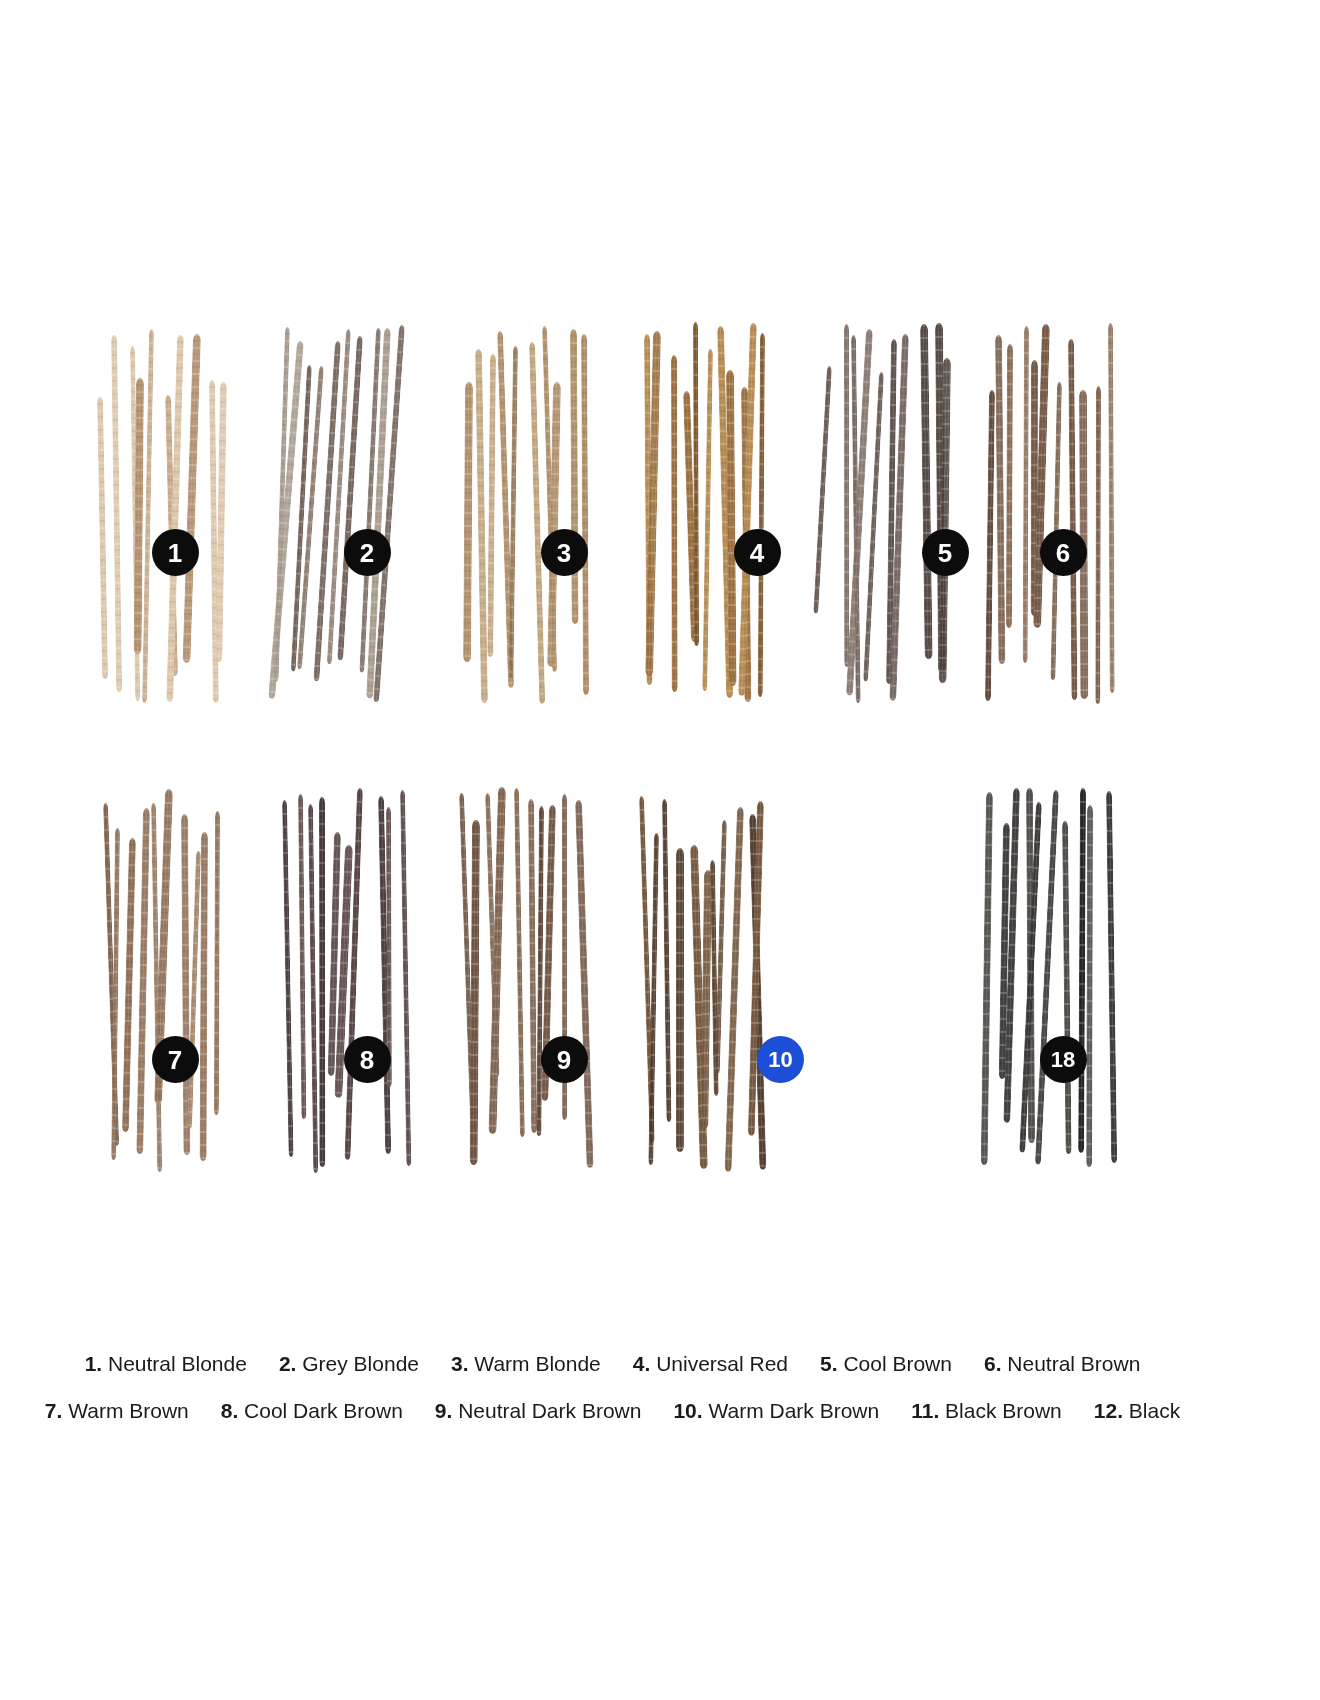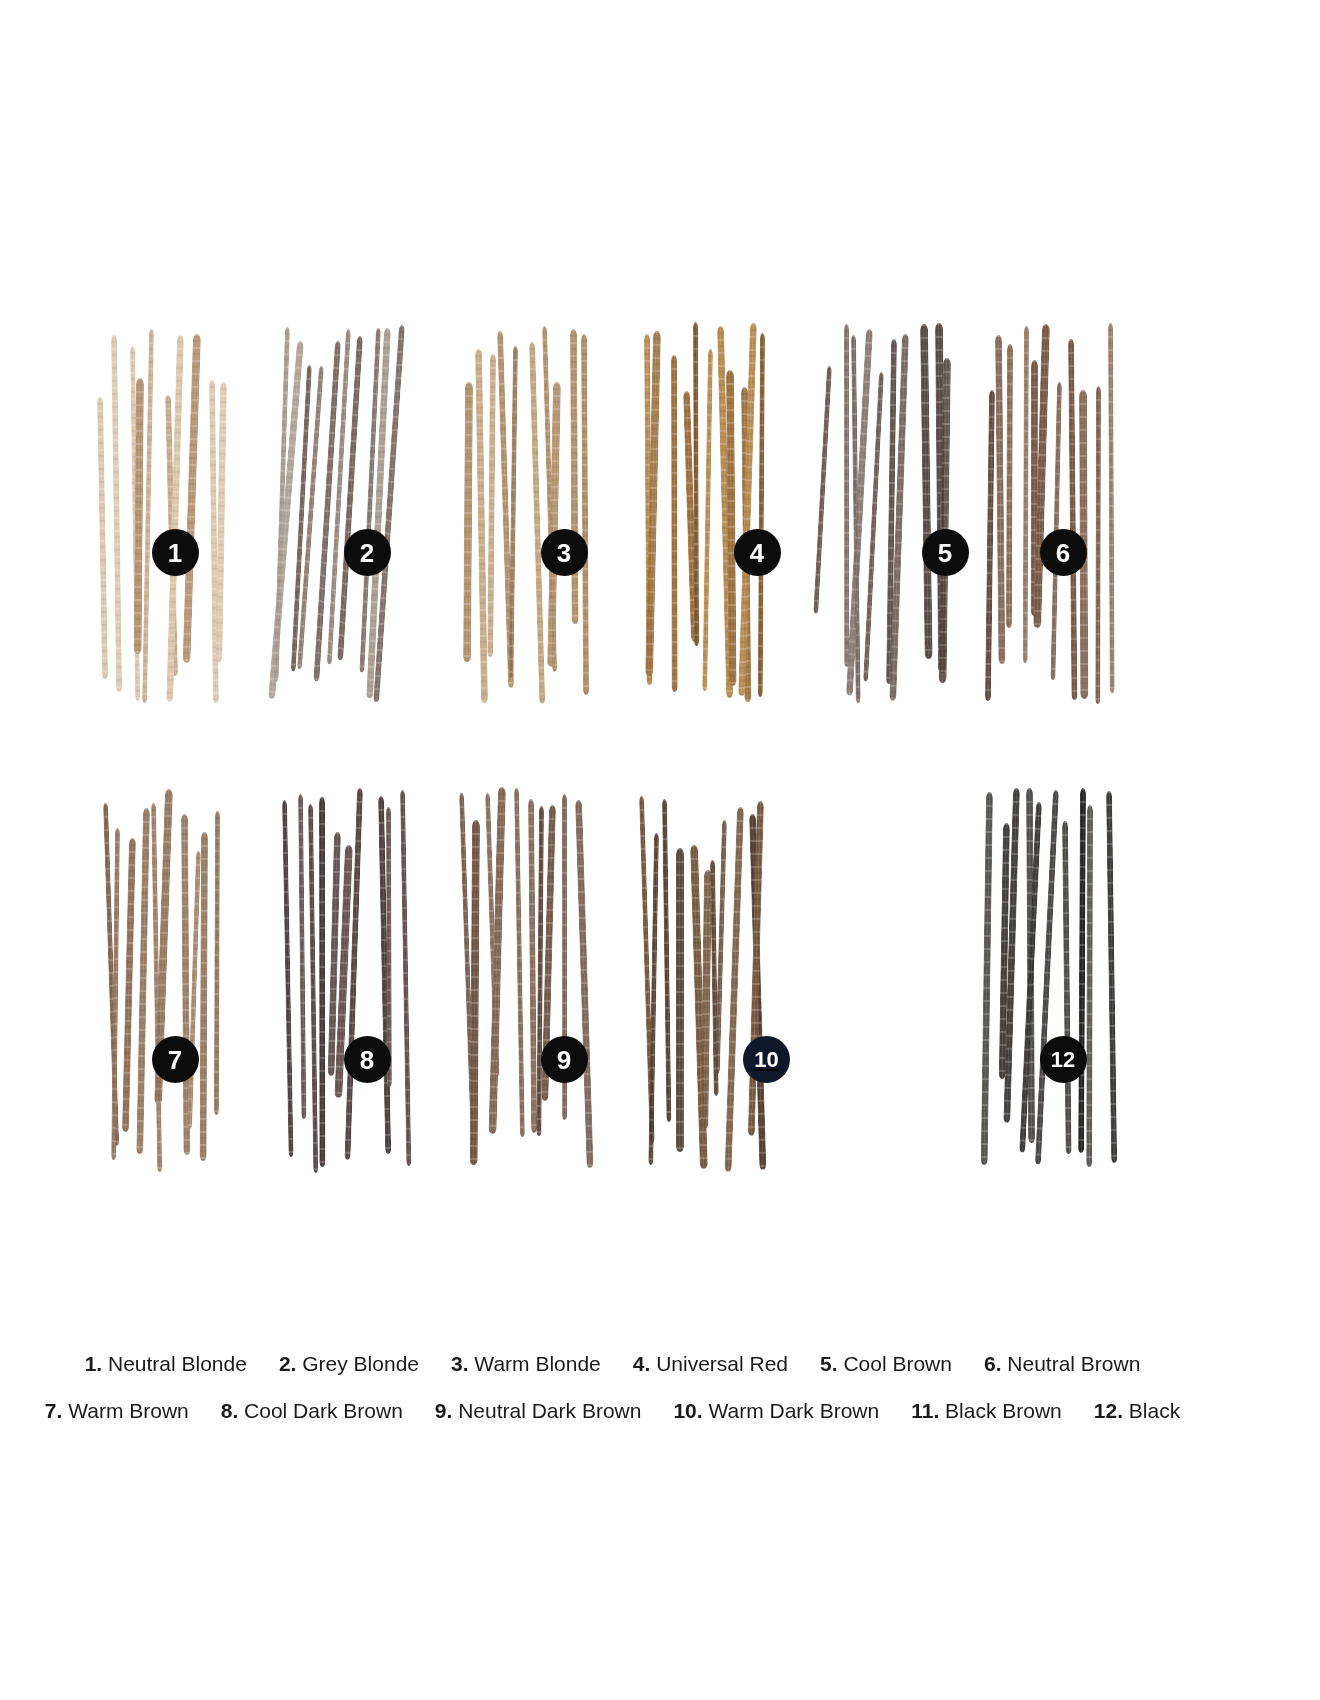--- a/index.html
+++ b/index.html
@@ -185,37 +185,37 @@
         <div class="stroke" style="left: 26.6498px; top: 50.5547px; width: 5.16278px; height: 331.779px; background-color: rgb(75, 54, 39); opacity: 0.91; transform: rotate(0.99deg); transform-origin: center top; border-radius: 50% / 8px 8px 6px 6px;"></div>
         <div class="stroke" style="left: 34.755px; top: 16.6475px; width: 5.09661px; height: 323.319px; background-color: rgb(75, 54, 39); opacity: 0.92; transform: rotate(-0.79deg); transform-origin: center top; border-radius: 50% / 8px 8px 6px 6px;"></div>
         <div class="stroke" style="left: 49.0989px; top: 65.8576px; width: 7.7711px; height: 303.954px; background-color: rgb(75, 54, 39); opacity: 0.9; transform: rotate(0.01deg); transform-origin: center top; border-radius: 50% / 8px 8px 6px 6px;"></div>
         <div class="stroke" style="left: 62.9472px; top: 62.8507px; width: 7.6035px; height: 323.84px; background-color: rgb(118, 89, 63); opacity: 0.98; transform: rotate(-1.75deg); transform-origin: center top; border-radius: 50% / 8px 8px 6px 6px;"></div>
         <div class="stroke" style="left: 77.0967px; top: 88.425px; width: 7.82499px; height: 258.773px; background-color: rgb(118, 89, 63); opacity: 0.92; transform: rotate(0.81deg); transform-origin: center top; border-radius: 50% / 8px 8px 6px 6px;"></div>
         <div class="stroke" style="left: 82.8887px; top: 77.9783px; width: 5.28045px; height: 235.71px; background-color: rgb(97, 72, 52); opacity: 0.98; transform: rotate(-0.91deg); transform-origin: center top; border-radius: 50% / 8px 8px 6px 6px;"></div>
         <div class="stroke" style="left: 95.3799px; top: 37.5854px; width: 4.9897px; height: 254.023px; background-color: rgb(97, 72, 52); opacity: 0.87; transform: rotate(1.62deg); transform-origin: center top; border-radius: 50% / 8px 8px 6px 6px;"></div>
         <div class="stroke" style="left: 110.055px; top: 25.0815px; width: 7.31815px; height: 365.137px; background-color: rgb(118, 89, 63); opacity: 0.91; transform: rotate(1.96deg); transform-origin: center top; border-radius: 50% / 8px 8px 6px 6px;"></div>
         <div class="stroke" style="left: 122.227px; top: 32.2821px; width: 7.03287px; height: 355.953px; background-color: rgb(75, 54, 39); opacity: 0.94; transform: rotate(-1.68deg); transform-origin: center top; border-radius: 50% / 8px 8px 6px 6px;"></div>
         <div class="stroke" style="left: 129.617px; top: 18.9074px; width: 7.02193px; height: 335.095px; background-color: rgb(118, 89, 63); opacity: 0.99; transform: rotate(1.58deg); transform-origin: center top; border-radius: 50% / 8px 8px 6px 6px;"></div>
-        <div class="badge" style="background: #0f172a; left: 116px; top: 254px; text-decoration: underline;">
+        <div class="badge" style="background: #1d4ed8; left: 130px; top: 254px;">
           <span style="color: rgb(255, 255, 255); font-size: 22px;">10</span>
         </div>
       </div>
       <div class="cell" style="left: 978px; top: 782px; height: 395px;">
         <div class="stroke" style="left: 8.24116px; top: 9.51917px; width: 6.89755px; height: 372.593px; background-color: rgb(76, 73, 69); opacity: 0.92; transform: rotate(0.82deg); transform-origin: center top; border-radius: 50% / 8px 8px 6px 6px;"></div>
         <div class="stroke" style="left: 24.5243px; top: 40.5934px; width: 6.9196px; height: 255.897px; background-color: rgb(56, 53, 51); opacity: 0.94; transform: rotate(0.97deg); transform-origin: center top; border-radius: 50% / 8px 8px 6px 6px;"></div>
         <div class="stroke" style="left: 35.0094px; top: 5.60098px; width: 7.33147px; height: 335.203px; background-color: rgb(56, 53, 51); opacity: 0.94; transform: rotate(1.66deg); transform-origin: center top; border-radius: 50% / 8px 8px 6px 6px;"></div>
         <div class="stroke" style="left: 48.4164px; top: 5.99447px; width: 6.5242px; height: 354.637px; background-color: rgb(56, 53, 51); opacity: 0.86; transform: rotate(-0.34deg); transform-origin: center top; border-radius: 50% / 8px 8px 6px 6px;"></div>
         <div class="stroke" style="left: 57.7487px; top: 19.7655px; width: 5.7305px; height: 351.477px; background-color: rgb(56, 53, 51); opacity: 0.96; transform: rotate(2.75deg); transform-origin: center top; border-radius: 50% / 8px 8px 6px 6px;"></div>
         <div class="stroke" style="left: 75.2005px; top: 8.19198px; width: 6.40613px; height: 374.608px; background-color: rgb(56, 53, 51); opacity: 0.9; transform: rotate(2.77deg); transform-origin: center top; border-radius: 50% / 8px 8px 6px 6px;"></div>
         <div class="stroke" style="left: 84.2451px; top: 39.1263px; width: 5.62068px; height: 332.776px; background-color: rgb(76, 73, 69); opacity: 0.97; transform: rotate(-0.62deg); transform-origin: center top; border-radius: 50% / 8px 8px 6px 6px;"></div>
         <div class="stroke" style="left: 101.76px; top: 6.19055px; width: 6.12323px; height: 365.358px; background-color: rgb(38, 36, 34); opacity: 0.99; transform: rotate(0.3deg); transform-origin: center top; border-radius: 50% / 8px 8px 6px 6px;"></div>
         <div class="stroke" style="left: 109.205px; top: 23.3323px; width: 5.98842px; height: 361.84px; background-color: rgb(76, 73, 69); opacity: 0.89; transform: rotate(0.13deg); transform-origin: center top; border-radius: 50% / 8px 8px 6px 6px;"></div>
         <div class="stroke" style="left: 127.601px; top: 8.80569px; width: 6.36828px; height: 371.867px; background-color: rgb(56, 53, 51); opacity: 0.96; transform: rotate(-0.8deg); transform-origin: center top; border-radius: 50% / 8px 8px 6px 6px;"></div>
         <div class="badge" style="background: rgb(12, 12, 12); left: 61.5px; top: 254px;">
-          <span style="color: rgb(255, 255, 255); font-size: 22px;">12</span>
+          <span style="color: rgb(255, 255, 255); font-size: 22px;">18</span>
         </div>
       </div>
     </div>
   <div class="legend" id="legend">
       <div class="legend-row"><span class="legend-item" style="color: rgb(27, 27, 27);"><b>1.</b><span> Neutral Blonde</span></span><span class="legend-item" style="color: rgb(27, 27, 27);"><b>2.</b><span> Grey Blonde</span></span><span class="legend-item" style="color: rgb(27, 27, 27);"><b>3.</b><span> Warm Blonde</span></span><span class="legend-item" style="color: rgb(27, 27, 27);"><b>4.</b><span> Universal Red</span></span><span class="legend-item" style="color: rgb(27, 27, 27);"><b>5.</b><span> Cool Brown</span></span><span class="legend-item" style="color: rgb(27, 27, 27);"><b>6.</b><span> Neutral Brown</span></span></div>
       <div class="legend-row"><span class="legend-item" style="color: rgb(27, 27, 27);"><b>7.</b><span> Warm Brown</span></span><span class="legend-item" style="color: rgb(27, 27, 27);"><b>8.</b><span> Cool Dark Brown</span></span><span class="legend-item" style="color: rgb(27, 27, 27);"><b>9.</b><span> Neutral Dark Brown</span></span><span class="legend-item" style="color: rgb(27, 27, 27);"><b>10.</b><span> Warm Dark Brown</span></span><span class="legend-item" style="color: rgb(27, 27, 27);"><b>11.</b><span> Black Brown</span></span><span class="legend-item" style="color: rgb(27, 27, 27);"><b>12.</b><span> Black</span></span></div>
     </div>
 </div>
 
 </body></html>

